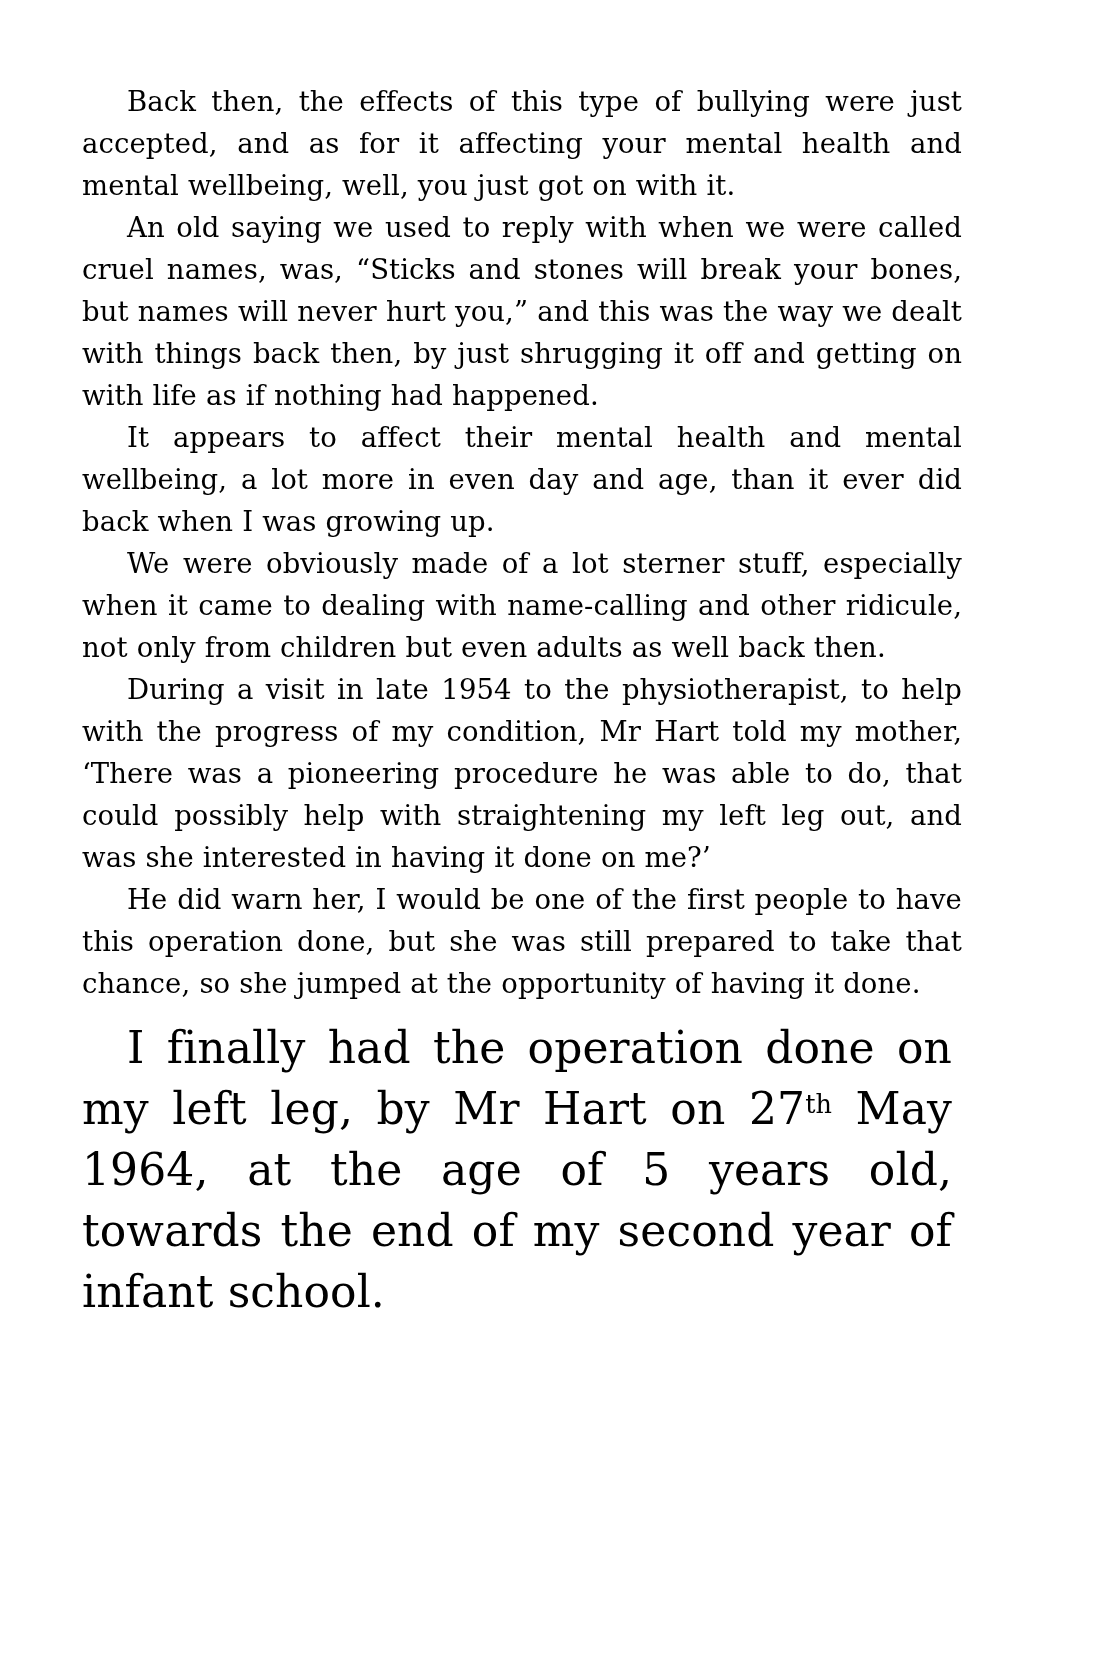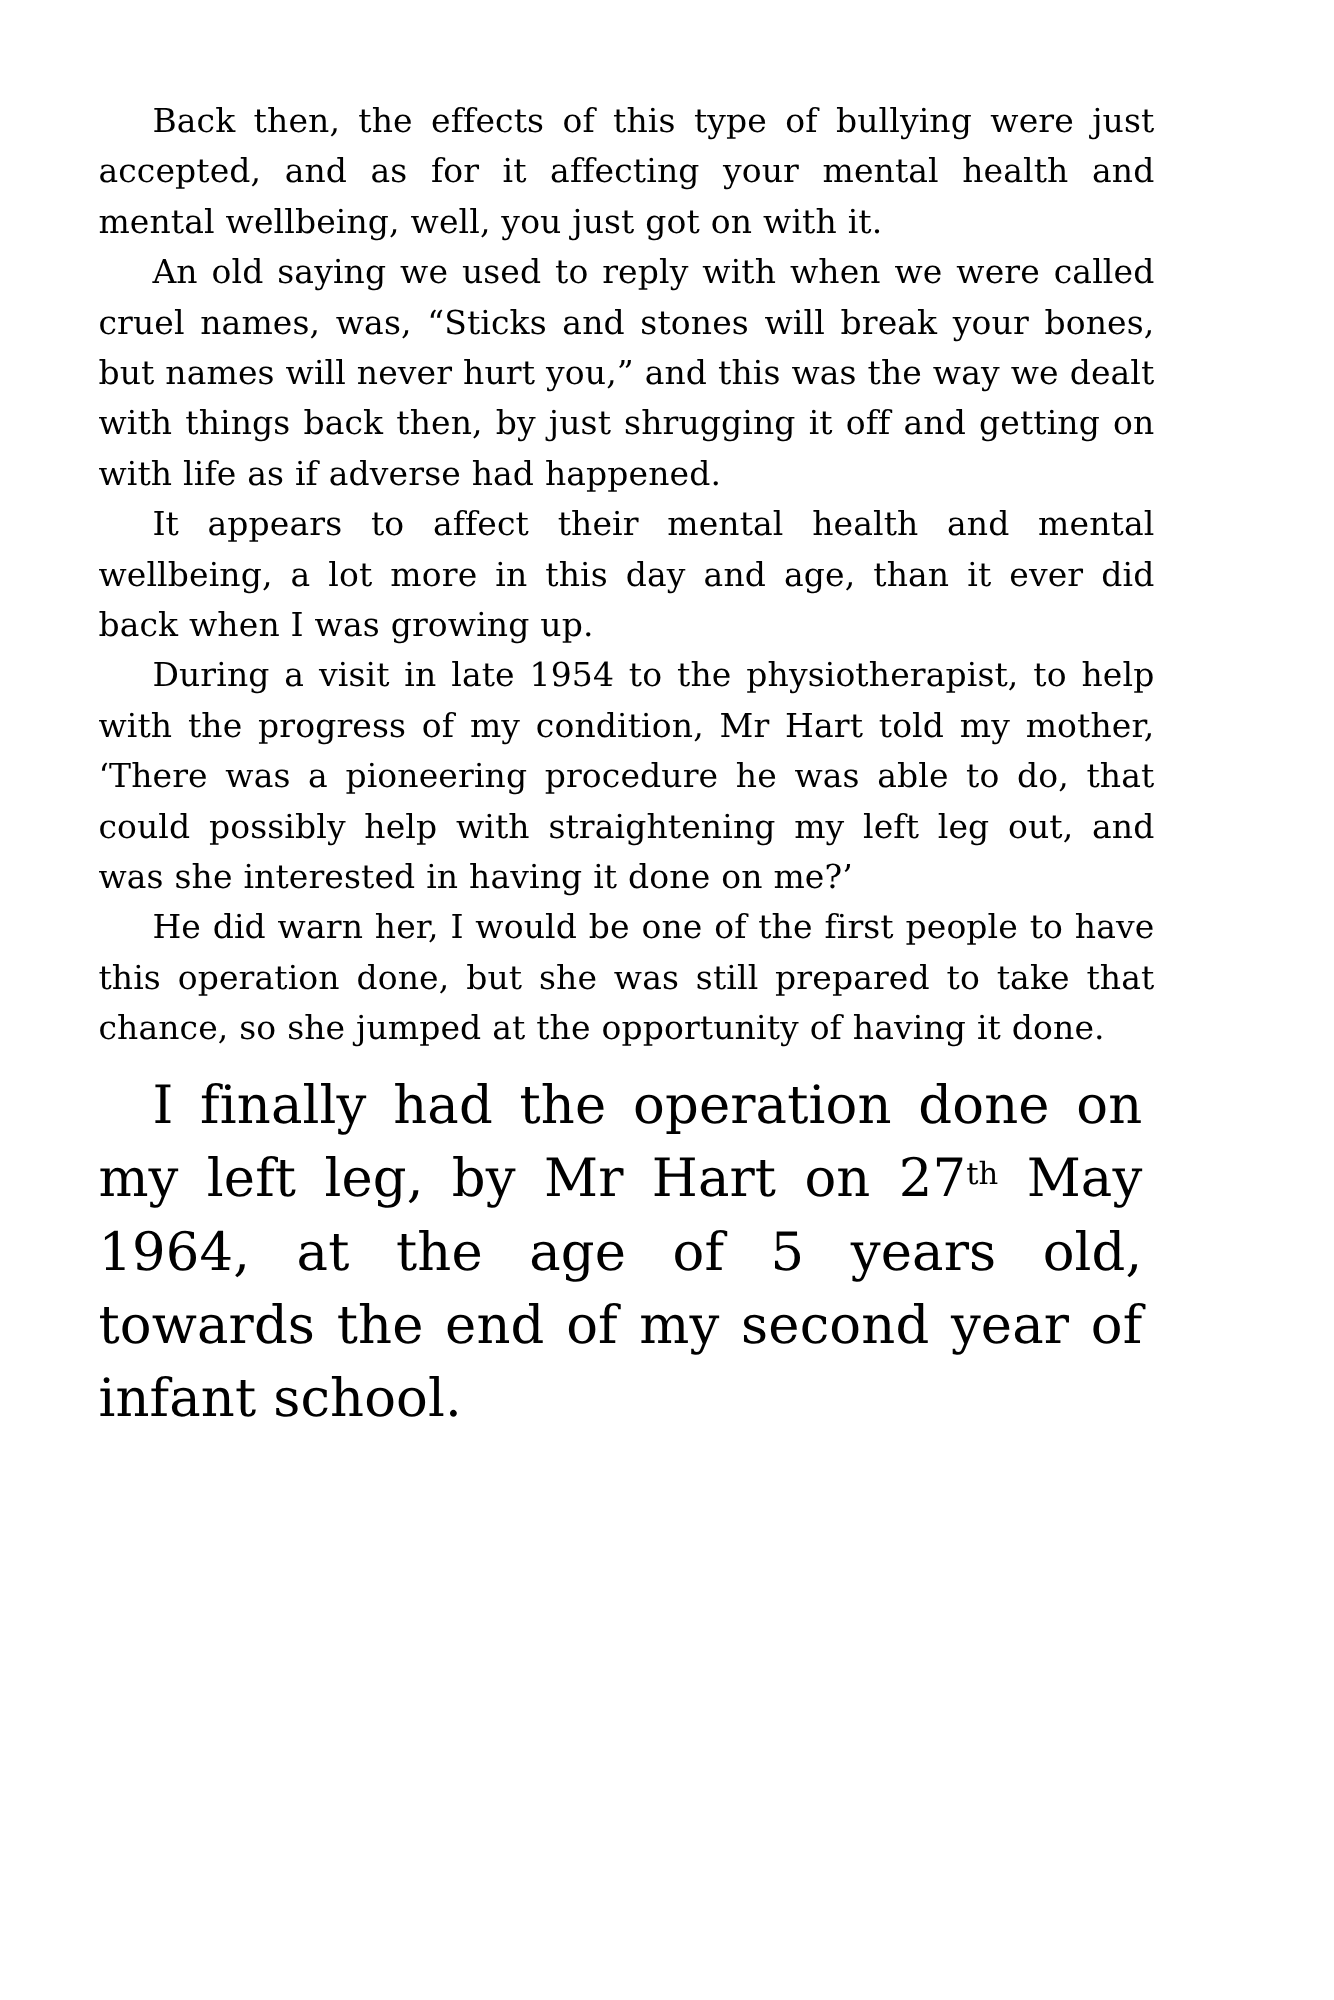--- a/index.html
+++ b/index.html
@@ -53,22 +53,23 @@
     line-height: 0;
   }
 </style>
 </head>
 <body>
 
 <div class="page">
   <div class="body-text">
 
     <p class="para">Back then, the effects of this type of bullying were just accepted, and as for it affecting your mental health and mental wellbeing, well, you just got on with it.</p>
-    <p class="para">An old saying we used to reply with when we were called cruel names, was, “Sticks and stones will break your bones, but names will never hurt you,” and this was the way we dealt with things back then, by just shrugging it off and getting on with life as if adverse had happened.</p>
-    <p class="para">It appears to affect their mental health and mental wellbeing, a lot more in this day and age, than it ever did back when I was growing up.</p>
+    <p class="para">An old saying we used to reply with when we were called cruel names, was, “Sticks and stones will break your bones, but names will never hurt you,” and this was the way we dealt with things back then, by just shrugging it off and getting on with life as if nothing had happened.</p>
+    <p class="para">It appears to affect their mental health and mental wellbeing, a lot more in even day and age, than it ever did back when I was growing up.</p>
+    <p class="para">We were obviously made of a lot sterner stuff, especially when it came to dealing with name-calling and other ridicule, not only from children but even adults as well back then.</p>
     <p class="para">During a visit in late 1954 to the physiotherapist, to help with the progress of my condition, Mr Hart told my mother, ‘There was a pioneering procedure he was able to do, that could possibly help with straightening my left leg out, and was she interested in having it done on me?’</p>
     <p class="para">He did warn her, I would be one of the first people to have this operation done, but she was still prepared to take that chance, so she jumped at the opportunity of having it done.</p>
 
     <h2 class="display-para"><span>I finally had the operation done on my left leg, by Mr Hart on 27</span><sup class="ord">th</sup><span> May 1964, at the age of 5 years old, towards the end of my second year of infant school.</span></h2>
 
 
   </div>
 </div>
 
 </body></html>

